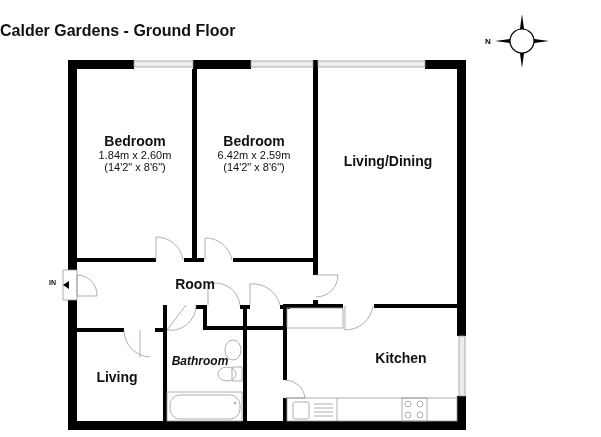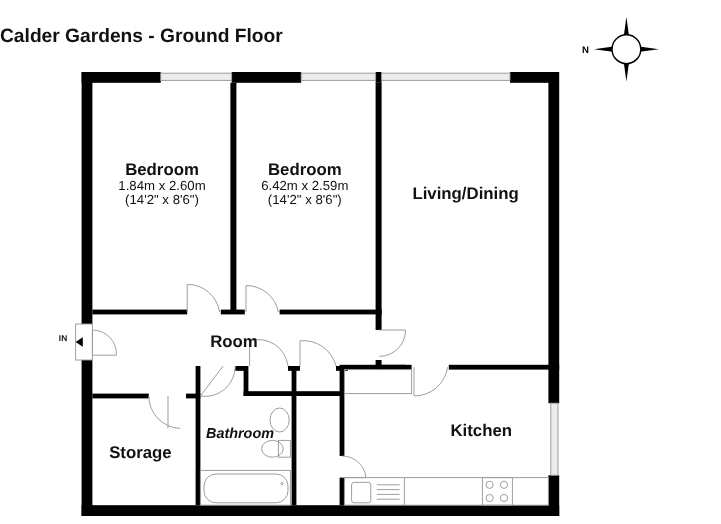--- a/index.html
+++ b/index.html
@@ -152,21 +152,21 @@
 
 <div class="lbl" style="left:388px; top:153px;">
   <div class="name">Living/Dining</div>
 </div>
 
 <div class="lbl" style="left:195px; top:276px;">
   <div class="name">Room</div>
 </div>
 
 <div class="lbl" style="left:117px; top:369px;">
-  <div class="name">Storage</div>
+  <div class="name">Living</div>
 </div>
 
 <div class="lbl" style="left:200px; top:353px;">
   <div class="name" style="font-size:12px;font-style:italic;">Bathroom</div>
 </div>
 
 <div class="lbl" style="left:374px; top:350px;margin-left:27px;">
   <div class="name">Kitchen</div>
 </div>
 

